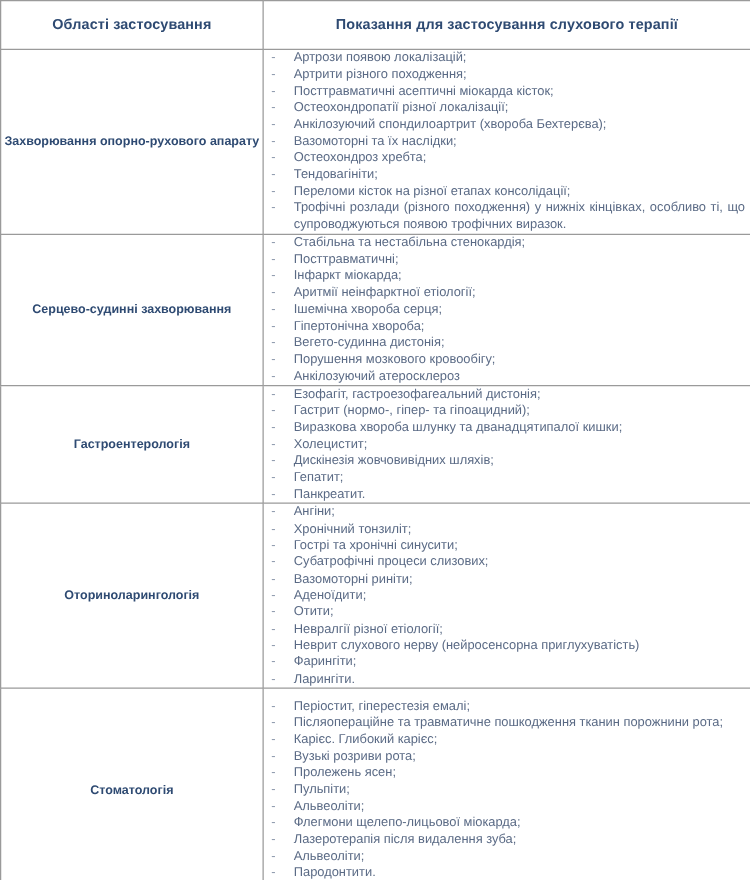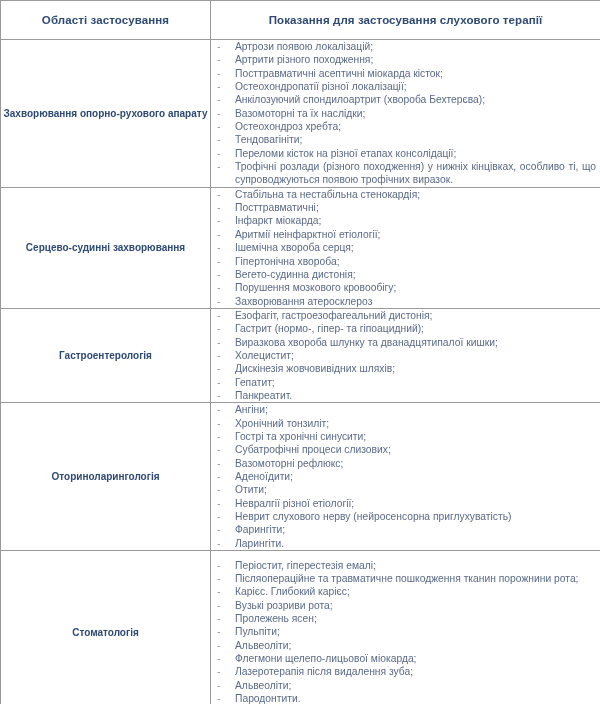--- a/index.html
+++ b/index.html
@@ -140,21 +140,21 @@
         <td class="indic-cell">
           <ul class="indic-list">
             <li><span class="dash">-</span><span>Стабільна та нестабільна стенокардія;</span></li>
             <li><span class="dash">-</span><span>Посттравматичні;</span></li>
             <li><span class="dash">-</span><span>Інфаркт міокарда;</span></li>
             <li><span class="dash">-</span><span>Аритмії неінфарктної етіології;</span></li>
             <li><span class="dash">-</span><span>Ішемічна хвороба серця;</span></li>
             <li><span class="dash">-</span><span>Гіпертонічна хвороба;</span></li>
             <li><span class="dash">-</span><span>Вегето-судинна дистонія;</span></li>
             <li><span class="dash">-</span><span>Порушення мозкового кровообігу;</span></li>
-            <li><span class="dash">-</span><span>Захворювання атеросклероз</span></li>
+            <li><span class="dash">-</span><span>Анкілозуючий атеросклероз</span></li>
           </ul>
         </td>
       </tr>
 
       <tr class="row-gastro">
         <td class="area-cell">Гастроентерологія</td>
         <td class="indic-cell">
           <ul class="indic-list">
             <li><span class="dash">-</span><span>Езофагіт, гастроезофагеальний дистонія;</span></li>
             <li><span class="dash">-</span><span>Гастрит (нормо-, гіпер- та гіпоацидний);</span></li>
@@ -168,21 +168,21 @@
       </tr>
 
       <tr class="row-ent">
         <td class="area-cell">Оториноларингологія</td>
         <td class="indic-cell">
           <ul class="indic-list">
             <li><span class="dash">-</span><span>Ангіни;</span></li>
             <li><span class="dash">-</span><span>Хронічний тонзиліт;</span></li>
             <li><span class="dash">-</span><span>Гострі та хронічні синусити;</span></li>
             <li><span class="dash">-</span><span>Субатрофічні процеси слизових;</span></li>
-            <li><span class="dash">-</span><span>Вазомоторні рефлюкс;</span></li>
+            <li><span class="dash">-</span><span>Вазомоторні риніти;</span></li>
             <li><span class="dash">-</span><span>Аденоїдити;</span></li>
             <li><span class="dash">-</span><span>Отити;</span></li>
             <li><span class="dash">-</span><span>Невралгії різної етіології;</span></li>
             <li><span class="dash">-</span><span>Неврит слухового нерву (нейросенсорна приглухуватість)</span></li>
             <li><span class="dash">-</span><span>Фарингіти;</span></li>
             <li><span class="dash">-</span><span>Ларингіти.</span></li>
           </ul>
         </td>
       </tr>
 

